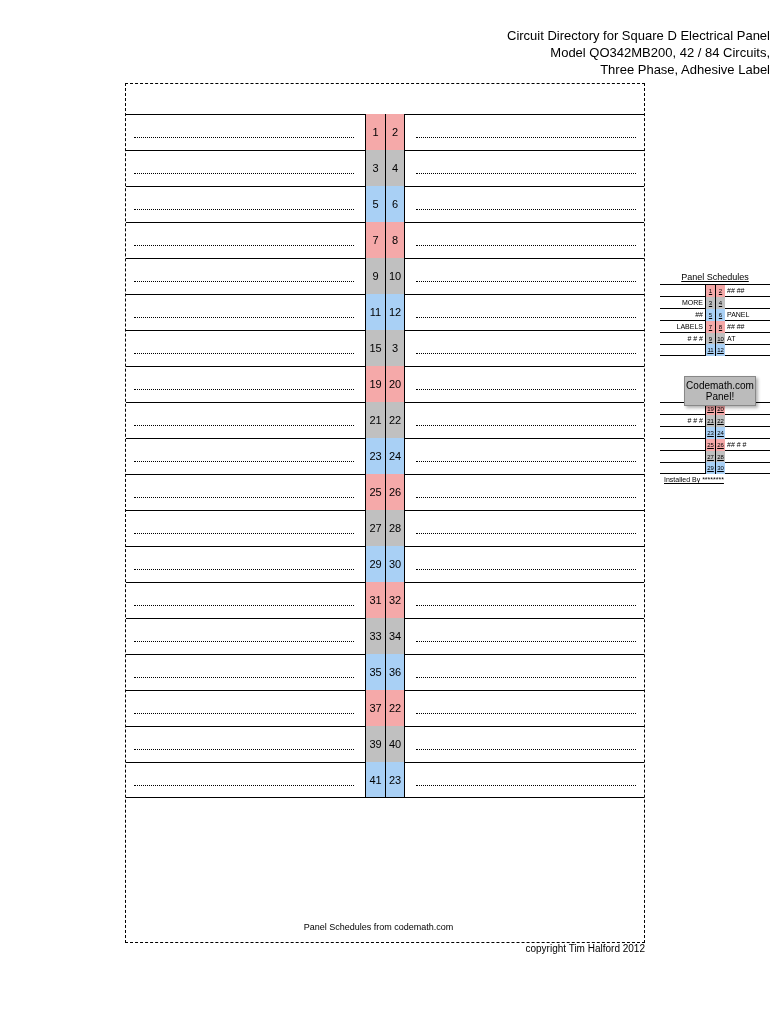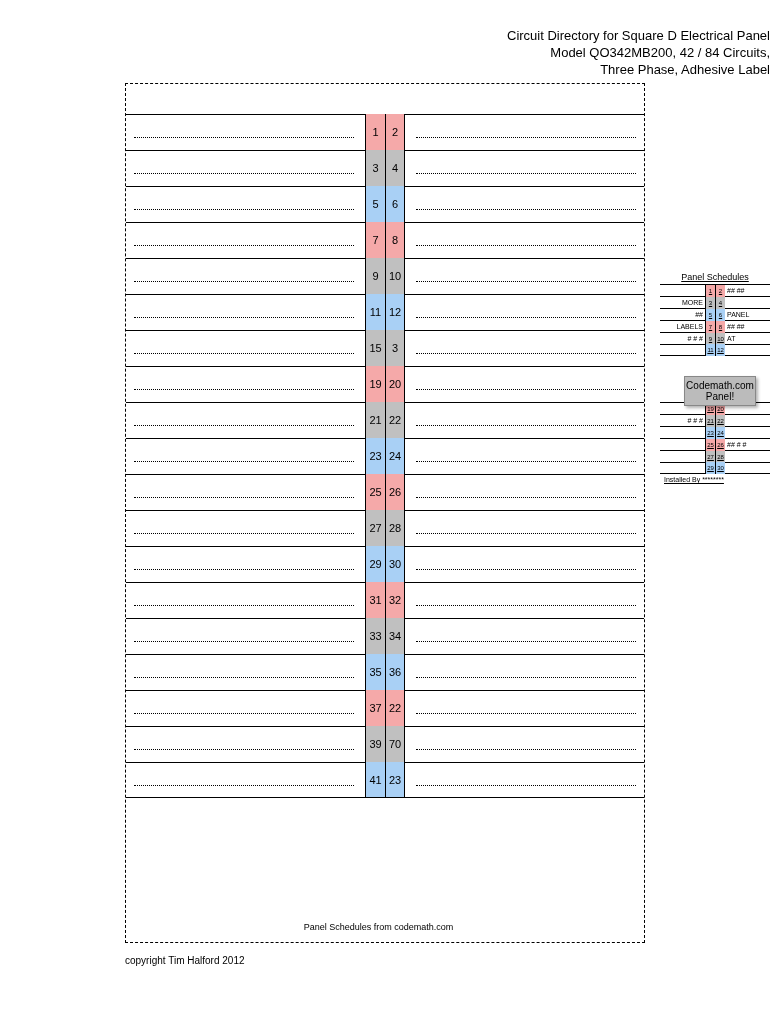--- a/index.html
+++ b/index.html
@@ -79,22 +79,23 @@
   .c-blue { background: #a9d0f5; }
   .footer-inside {
     position: absolute;
     bottom: 10px;
     left: 0; right: 13px;
     text-align: center;
     font-size: 9px;
   }
   .copyright {
     width: 520px;
-    margin: 12px auto 0 auto;
+    margin: 0 auto 0 auto;
     font-size: 10px;
+    text-align: right;
   }
   
   .thumb {
     position: absolute;
     right: 0;
     top: 272px;
     width: 110px;
     font-size: 8px;
     text-decoration: underline;
   }
@@ -317,21 +318,21 @@
           <div class="cell left c-pink">37</div>
           <div class="cell c-pink">22</div>
         </div>
         <div class="dotted-right"></div>
       </div>
       <div class="circuit-row">
         <div class="row-top-border"></div>
         <div class="dotted-left"></div>
         <div class="cell-pair">
           <div class="cell left c-gray">39</div>
-          <div class="cell c-gray">70</div>
+          <div class="cell c-gray">40</div>
         </div>
         <div class="dotted-right"></div>
       </div>
       <div class="circuit-row">
         <div class="row-top-border"></div>
         <div class="dotted-left"></div>
         <div class="cell-pair">
           <div class="cell left c-blue">41</div>
           <div class="cell c-blue">23</div>
         </div>

